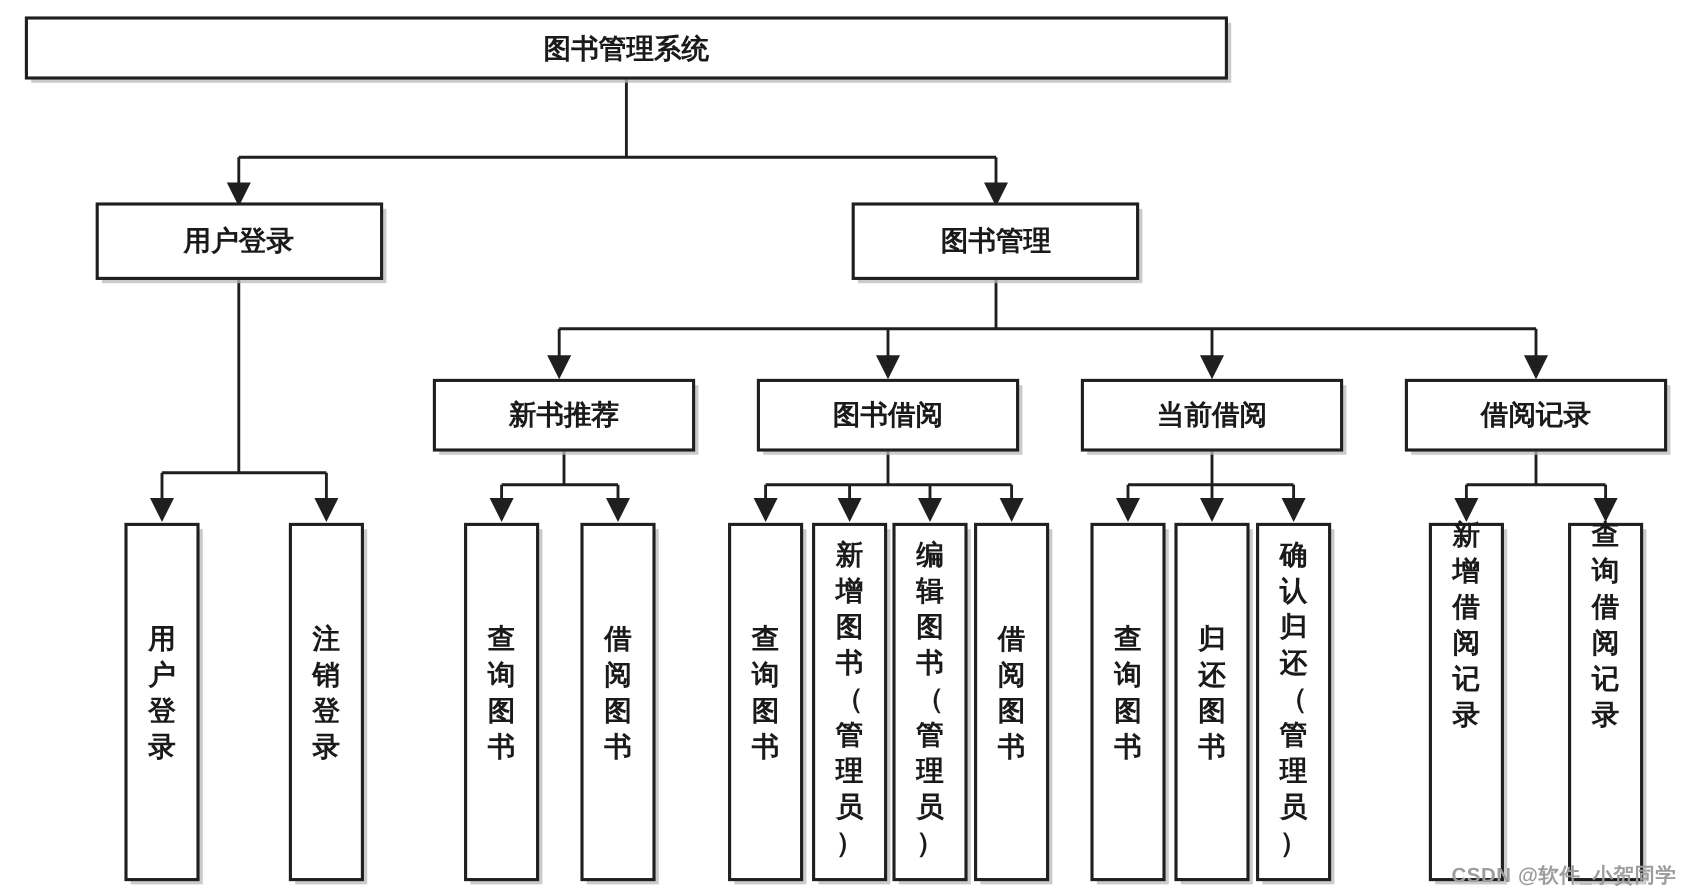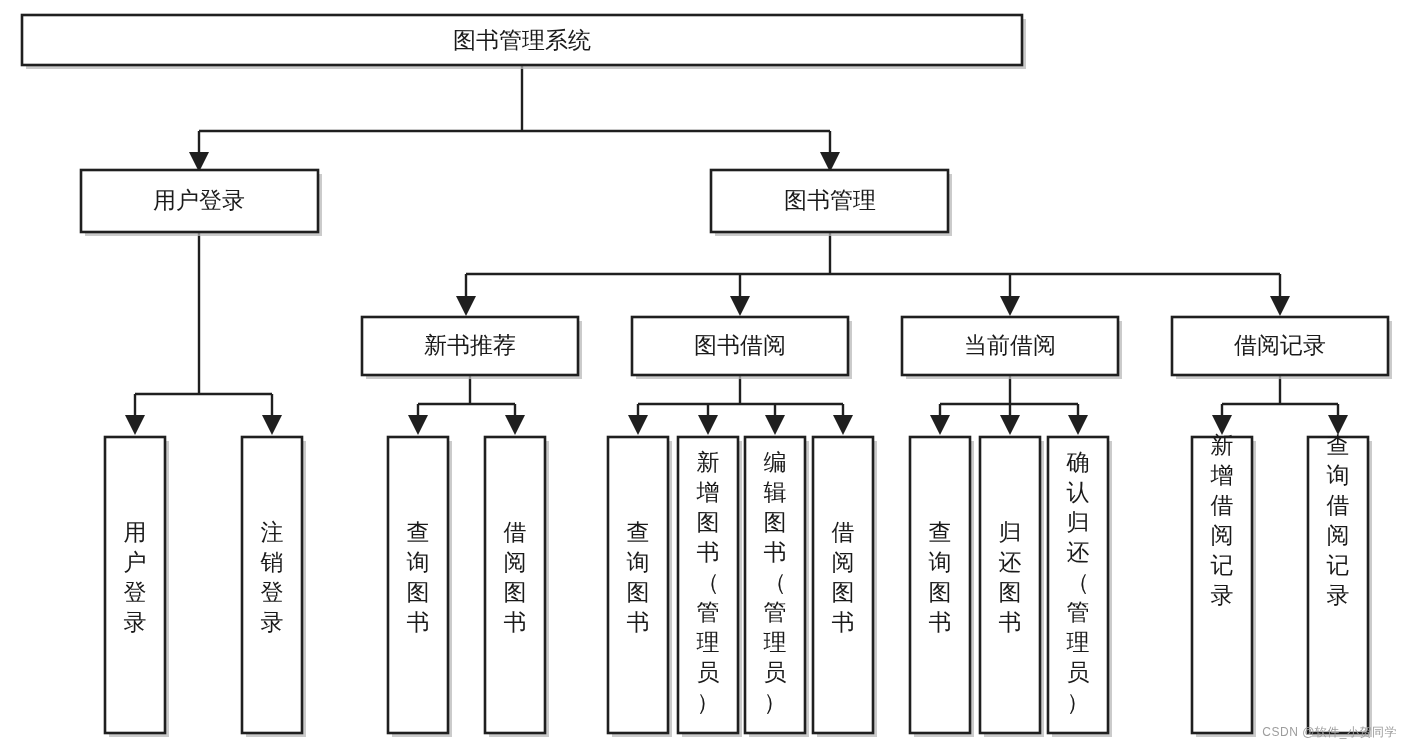--- a/index.html
+++ b/index.html
@@ -9,20 +9,21 @@
   }
   body {
     font-family: "Liberation Sans", "DejaVu Sans", sans-serif;
   }
   #stage {
     position: relative;
     width: 1405px;
     height: 747px;
     background: #ffffff;
     overflow: hidden;
+    font-weight: bold;
   }
   svg.diagram {
     position: absolute;
     left: 0;
     top: 0;
     width: 1405px;
     height: 747px;
   }
   .node-rect {
     fill: #ffffff;
@@ -55,21 +56,21 @@
     font-family: "Liberation Sans", "DejaVu Sans", sans-serif;
     font-size: 23px;
     fill: #1a1a1a;
     text-anchor: middle;
   }
   .watermark {
     position: absolute;
     right: 8px;
     bottom: 6px;
     font-family: "Liberation Sans", "DejaVu Sans", sans-serif;
-    font-size: 12px;
+    font-size: 17px;
     color: #9d9d9d;
     letter-spacing: 0.5px;
     white-space: nowrap;
     user-select: none;
     text-align: center;
   }
 </style>
 </head>
 <body>
 

